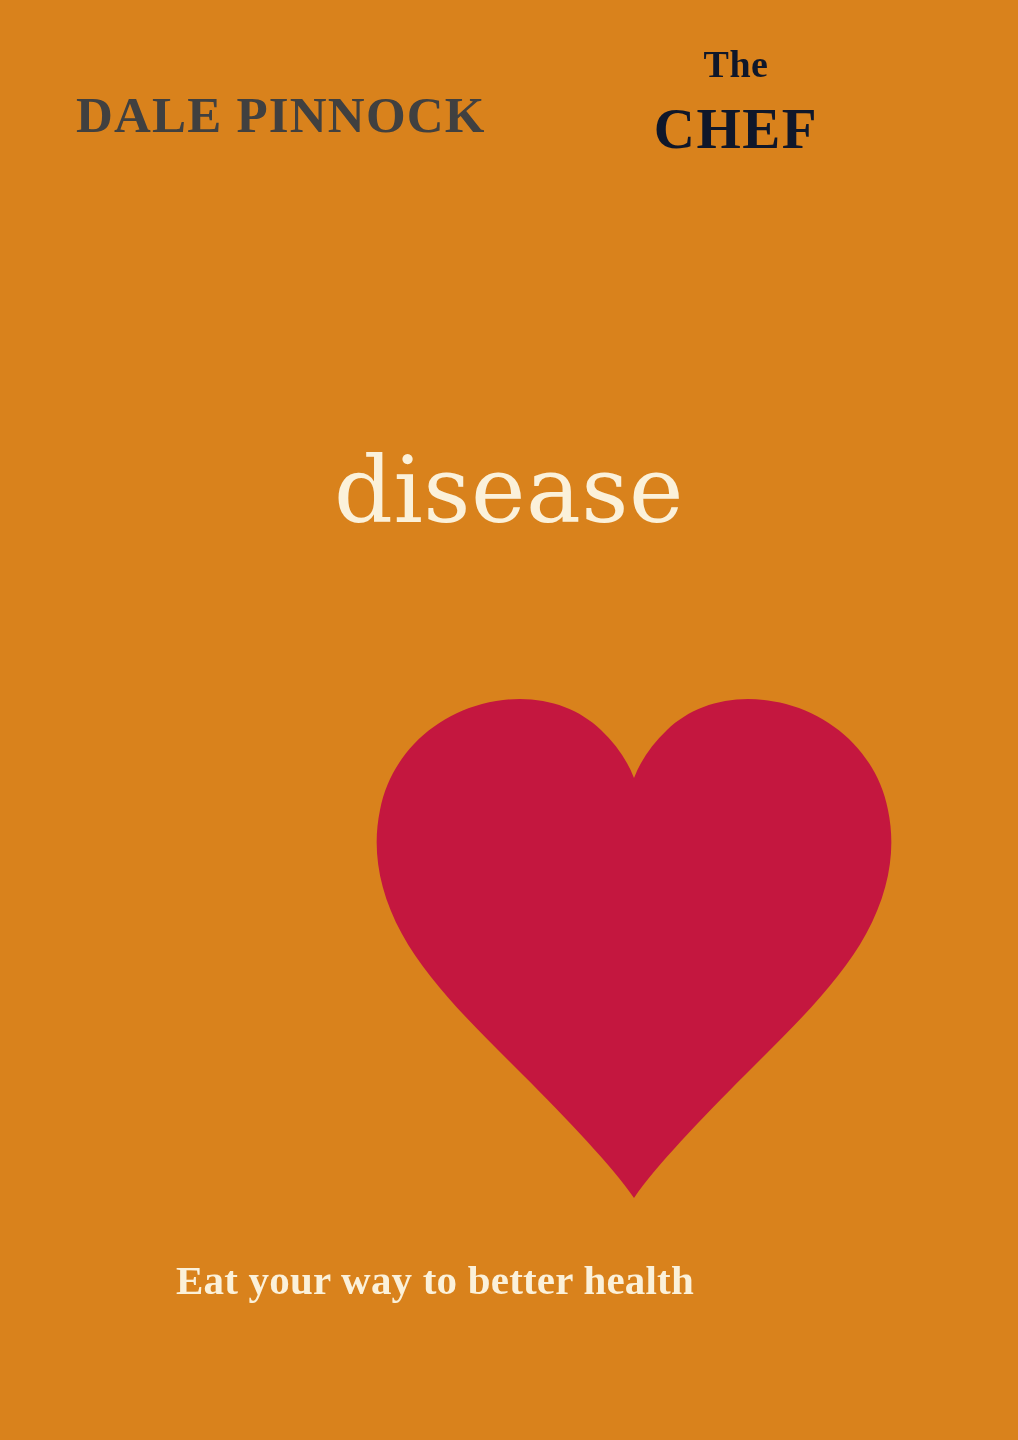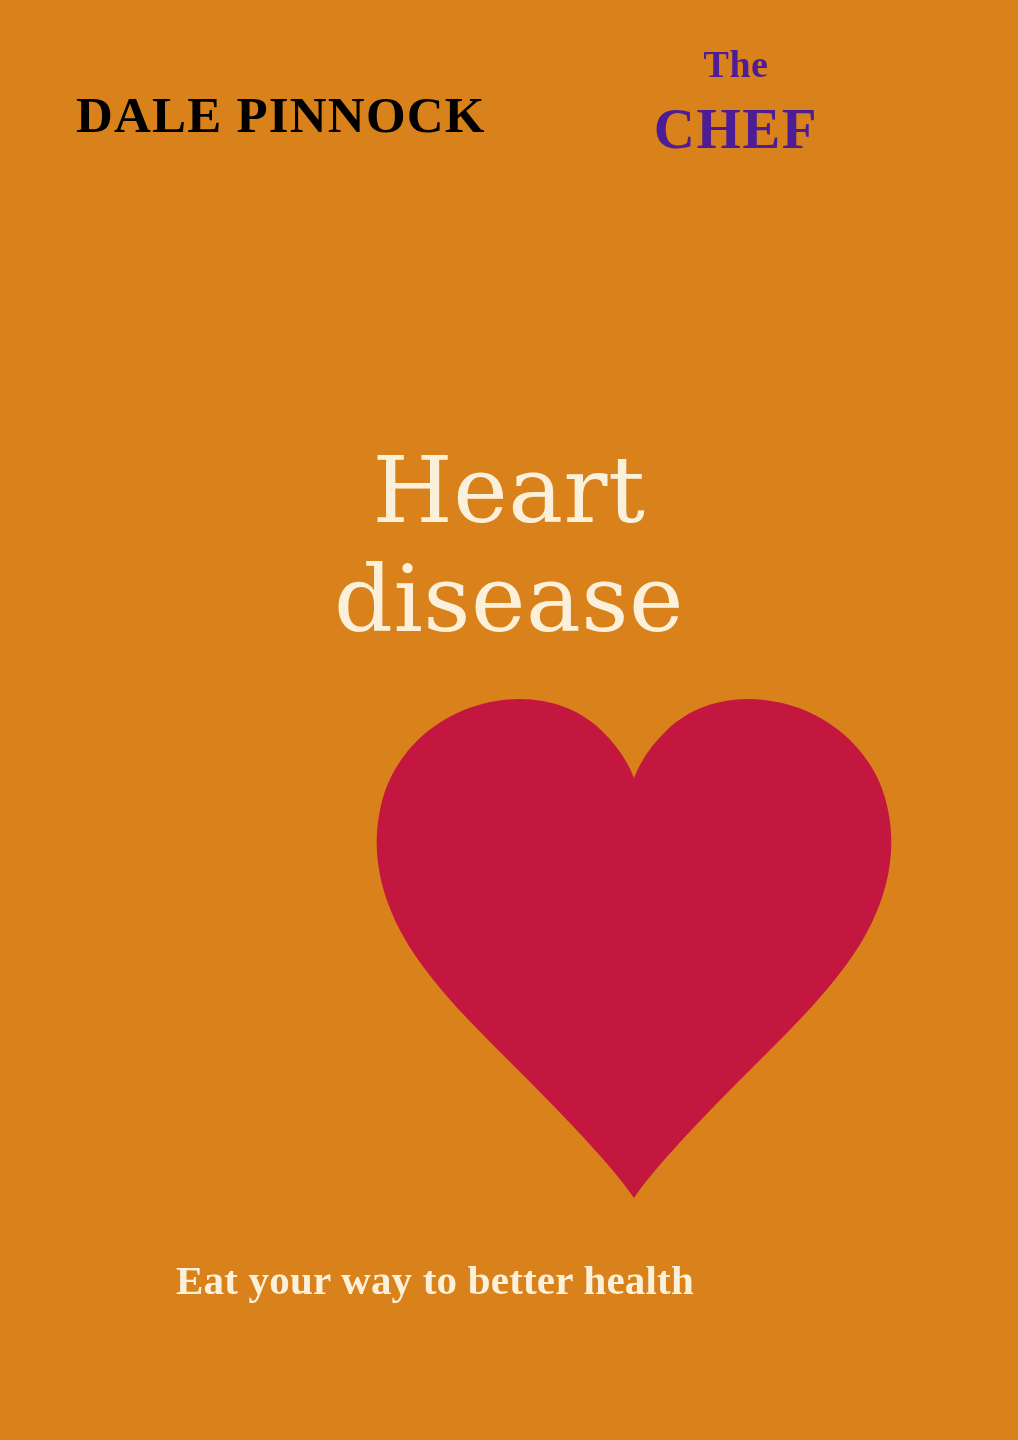--- a/index.html
+++ b/index.html
@@ -118,31 +118,30 @@
     line-height: 1.1;
   }
 </style>
 </head>
 <body>
 
 <div id="cover" style="background: rgb(217, 130, 28);">
 
   <div id="header">
 
-    <div id="author-name" style="color: #000000;">DALE PINNOCK</div>
+    <div id="author-name" style="color: #404040;">DALE PINNOCK</div>
 
-    <div id="brand-logo" style="color: #4c1d95;">
+    <div id="brand-logo" style="color: #0f172a;">
       <div id="brand-the">The</div>
       <div id="brand-chef">CHEF</div>
     </div>
 
   </div>
 
   <div id="title-block" style="color: rgb(251, 241, 218);">
-    <div class="title-line">Heart</div>
     <div class="title-line">disease</div>
   </div>
 
   <div id="heart-wrap">
     <svg viewBox="0 0 524 502" xmlns="http://www.w3.org/2000/svg" aria-hidden="true">
       <path id="heart-path" d="M262 502
                C 240 470 196 424 150 378
                C 104 332 56 286 30 238
                C 6 194 0 152 8 114
                C 18 62 58 22 110 8

